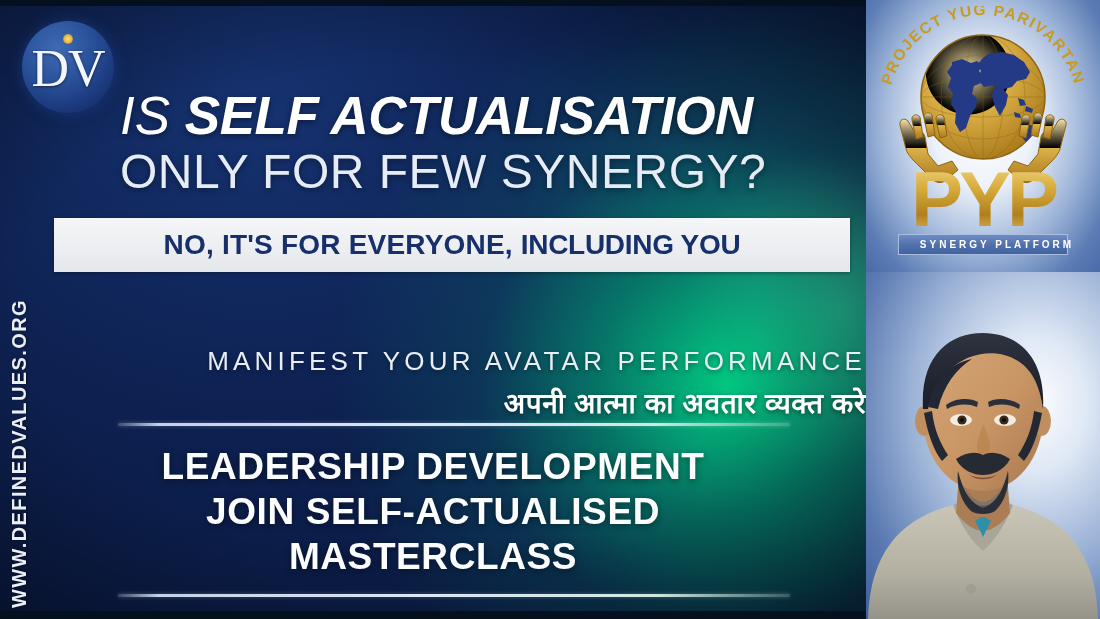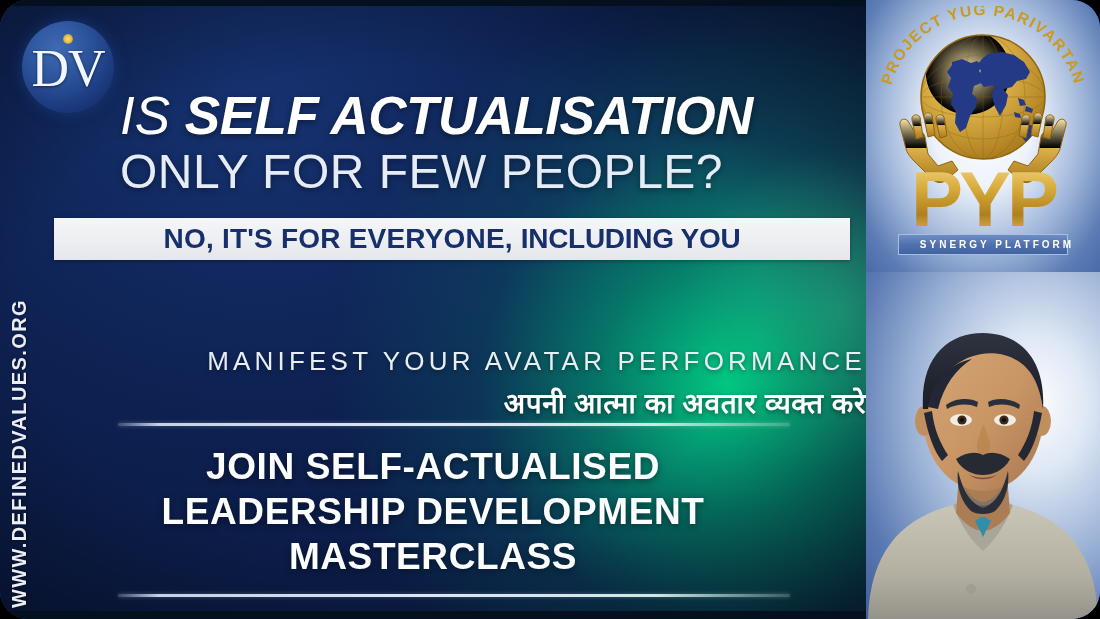--- a/index.html
+++ b/index.html
@@ -10,21 +10,20 @@
   body {
     font-family: "Liberation Sans", sans-serif;
   }
 
   #poster {
     position: relative;
     width: 1100px;
     height: 619px;
     overflow: hidden;
     background: #1d4ed8;
-    border-radius: 28px;
   }
 
   
   .main-panel {
     position: absolute;
     left: 0; top: 0;
     width: 866px; height: 619px;
     overflow: hidden;
     background:
       radial-gradient(circle at 84% 62%, rgba(0,205,130,0.95) 0%, rgba(0,175,120,0.55) 16%, rgba(10,110,110,0.28) 30%, rgba(10,40,90,0.0) 48%),
@@ -132,21 +131,21 @@
     white-space: nowrap;
     text-shadow: 0 2px 6px rgba(0,0,0,0.4);
   }
 
   
   .banner {
     position: absolute;
     left: 54px;
     top: 218px;
     width: 796px;
-    height: 42px;
+    height: 54px;
     background: linear-gradient(180deg, #f4f6f8 0%, #eceef1 55%, #e4e7eb 100%);
     box-shadow: 0 1px 4px rgba(0,0,0,0.35);
     display: flex;
     align-items: center;
     justify-content: center;
     z-index: 7;
   }
   .banner-text {
     font-size: 28px;
     color: #17306b;
@@ -328,40 +327,40 @@
       <div class="dv-star"></div>
       <div class="dv-text">DV</div>
     </div>
 
     <div class="vertical-url">WWW.DEFINEDVALUES.ORG</div>
 
     <div class="headline">
       <div class="headline-l1">
         <span class="thin">IS </span><span class="bold">SELF ACTUALISATION</span>
       </div>
-      <div class="headline-l2">ONLY FOR FEW PEOPLE?</div>
+      <div class="headline-l2">ONLY FOR FEW SYNERGY?</div>
     </div>
 
     <div class="banner">
       <div class="banner-text">
         <span class="reg">NO, IT'S FOR EVERYONE, </span><span class="heavy">INCLUDING YOU</span>
       </div>
     </div>
 
     <div class="manifest">
       <div class="manifest-en">MANIFEST YOUR AVATAR PERFORMANCE</div>
       <div class="manifest-hi">अपनी आत्मा का अवतार व्यक्त करे</div>
     </div>
 
     <div class="rule rule-top"></div>
     <div class="rule rule-bottom"></div>
 
     <div class="cta">
+      <div class="cta-line">LEADERSHIP DEVELOPMENT</div>
       <div class="cta-line">JOIN SELF-ACTUALISED</div>
-      <div class="cta-line">LEADERSHIP DEVELOPMENT</div>
       <div class="cta-line">MASTERCLASS</div>
     </div>
 
   </div>
 
   <div class="right-col">
 
     <div class="pyp-tile">
       <div class="pyp-inner">
 

